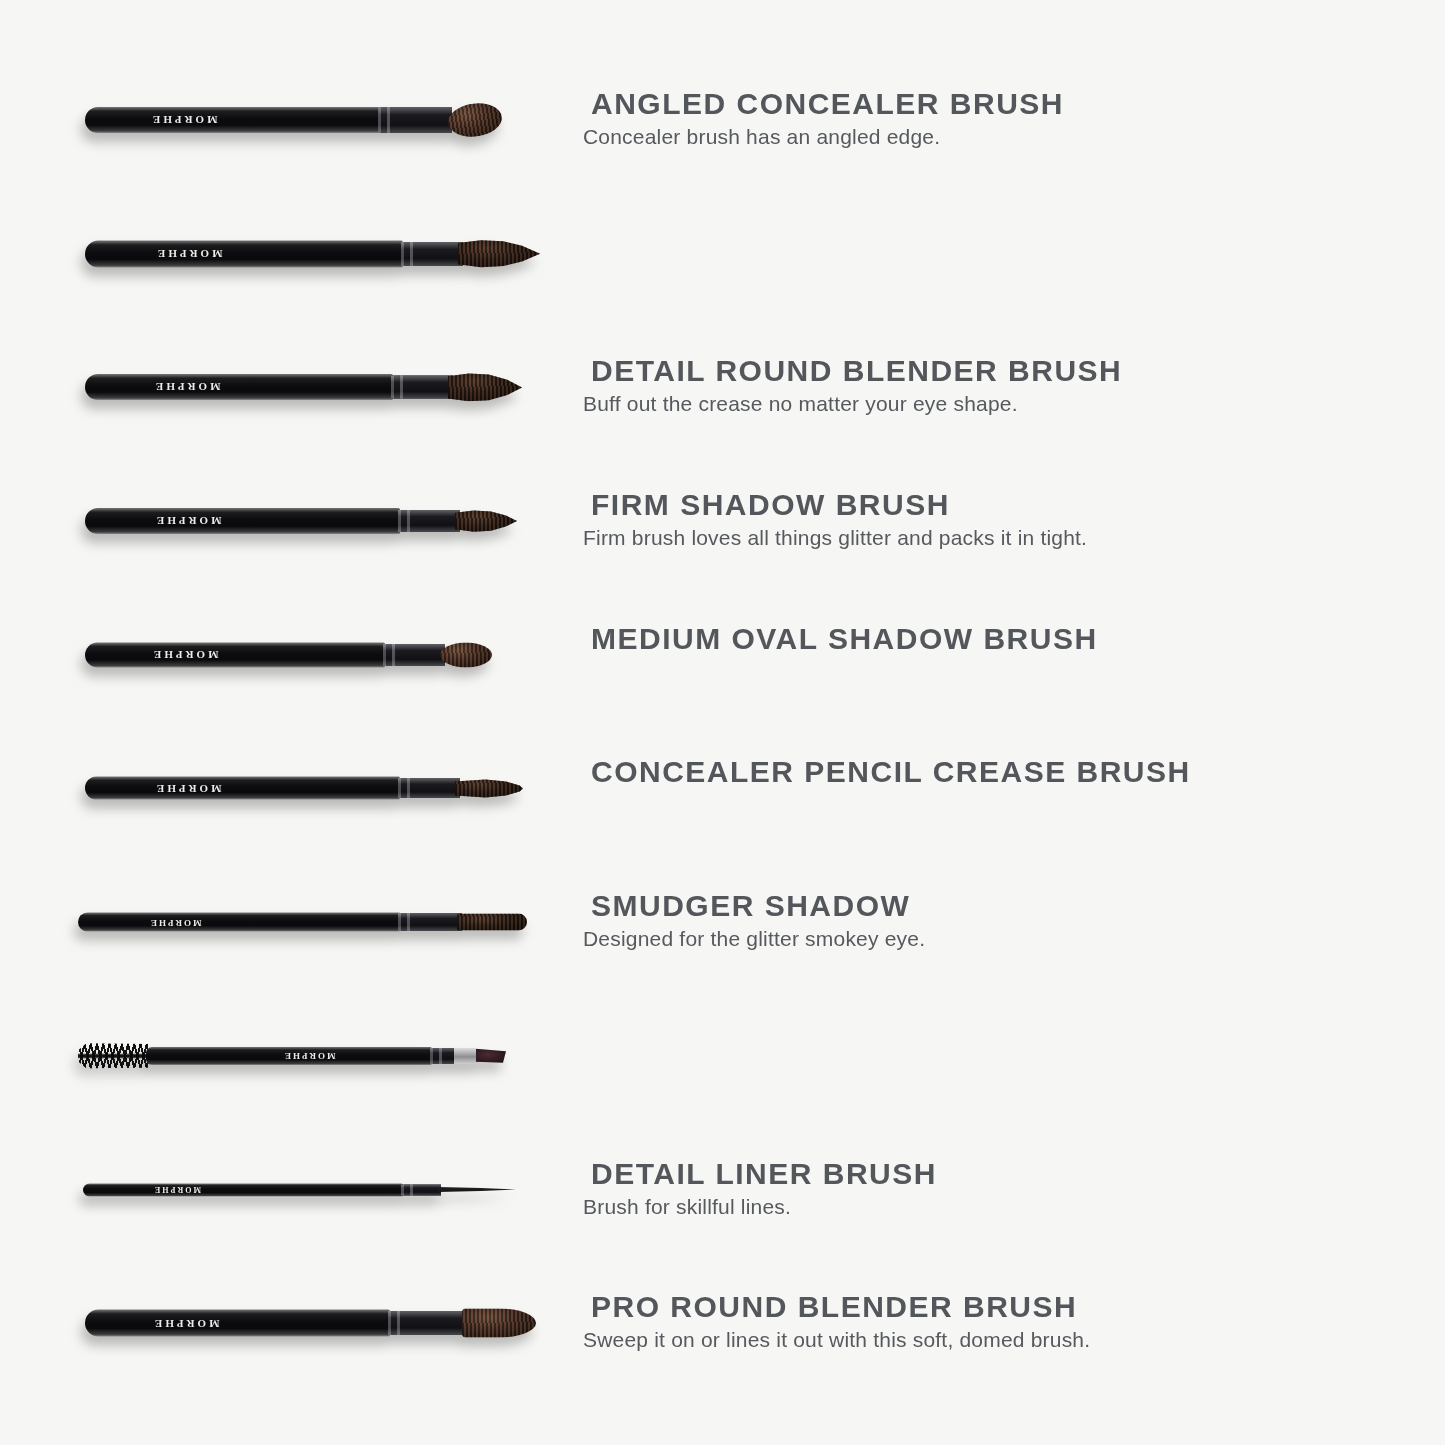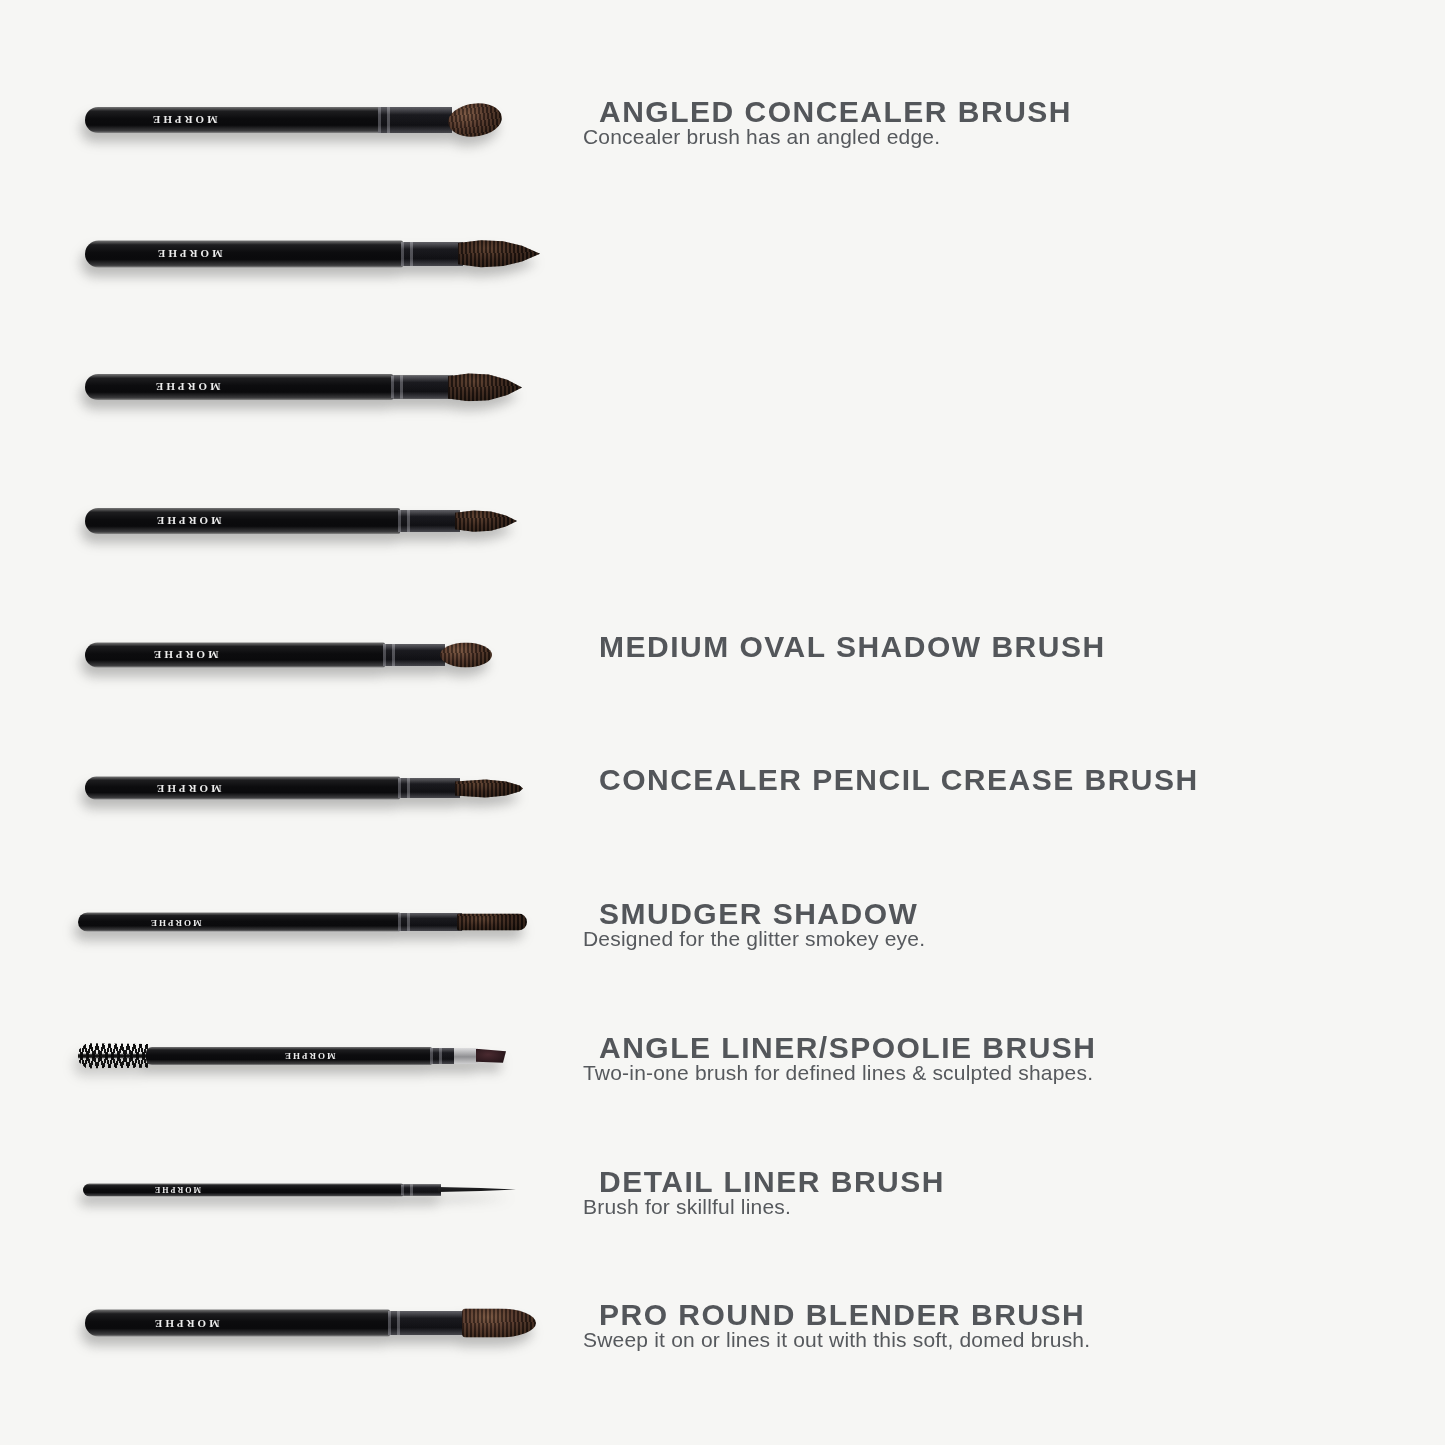--- a/index.html
+++ b/index.html
@@ -3,21 +3,21 @@
 <meta charset="utf-8">
 <style>
   html,body{margin:0;padding:0;}
   body{font-family:"Liberation Sans", sans-serif;}
   #page{position:relative;width:1445px;height:1445px;background:#f6f6f4;overflow:hidden;}
   #rows{position:absolute;left:0;top:52px;width:1445px;}
   .row{position:relative;width:1445px;height:133.7px;}
 
   
   .text{position:absolute;left:583px;top:0;width:840px;height:100%;}
-  .title{position:absolute;top:26px;left:0;margin:16px;font-size:30px;font-weight:bold;
+  .title{position:absolute;top:26px;left:0;margin:8px;font-size:30px;font-weight:bold;
          letter-spacing:1.5px;color:#53565a;white-space:nowrap;line-height:1.2;}
   .desc{position:absolute;top:72px;left:0;margin:0;font-size:21px;font-weight:400;
         letter-spacing:0.2px;color:#56595d;white-space:nowrap;line-height:1.2;}
 
   
   .brush{position:absolute;left:0;top:0;width:570px;height:100%;
          filter:drop-shadow(-4px 9px 6px rgba(90,90,90,.38));}
   .brush>div{position:absolute;top:68px;transform:translateY(-50%);}
   .handle{background:linear-gradient(180deg,#777 0%,#1d1d1f 16%,#0c0c0e 45%,#0a0a0c 70%,#3c3c3e 92%,#8a8a8a 100%);
           border-radius:14px 2px 2px 14px;}
@@ -136,31 +136,39 @@
   <div class="row r3 tip--round-tapered">
     <div class="brush">
 
       <div class="handle">
         <span class="brand">MORPHE</span>
       </div>
       <div class="ferrule"></div>
 
       <div class="tip"></div>
     </div>
+    <div class="text">
+      <h2 class="title">DETAIL ROUND BLENDER BRUSH</h2>
+      <p class="desc">Buff out the crease no matter your eye shape.</p>
+    </div>
   </div>
 
   <div class="row r4 tip--firm-tapered">
     <div class="brush">
 
       <div class="handle">
         <span class="brand">MORPHE</span>
       </div>
       <div class="ferrule"></div>
 
       <div class="tip"></div>
+    </div>
+    <div class="text">
+      <h2 class="title">FIRM SHADOW BRUSH</h2>
+      <p class="desc">Firm brush loves all things glitter and packs it in tight.</p>
     </div>
   </div>
 
   <div class="row r5 tip--oval-flat">
     <div class="brush">
 
       <div class="handle">
         <span class="brand">MORPHE</span>
       </div>
       <div class="ferrule"></div>
@@ -206,24 +214,20 @@
   <div class="row r8 tip--angle-liner-spoolie">
     <div class="brush">
       <div class="spoolie"></div>
       <div class="handle">
         <span class="brand">MORPHE</span>
       </div>
       <div class="ferrule"></div>
       <div class="band"></div>
       <div class="tip"></div>
     </div>
-    <div class="text">
-      <h2 class="title">ANGLE LINER/SPOOLIE BRUSH</h2>
-      <p class="desc">Two-in-one brush for defined lines &amp; sculpted shapes.</p>
-    </div>
   </div>
 
   <div class="row r9 tip--fine-liner">
     <div class="brush">
 
       <div class="handle">
         <span class="brand">MORPHE</span>
       </div>
       <div class="ferrule"></div>
 

